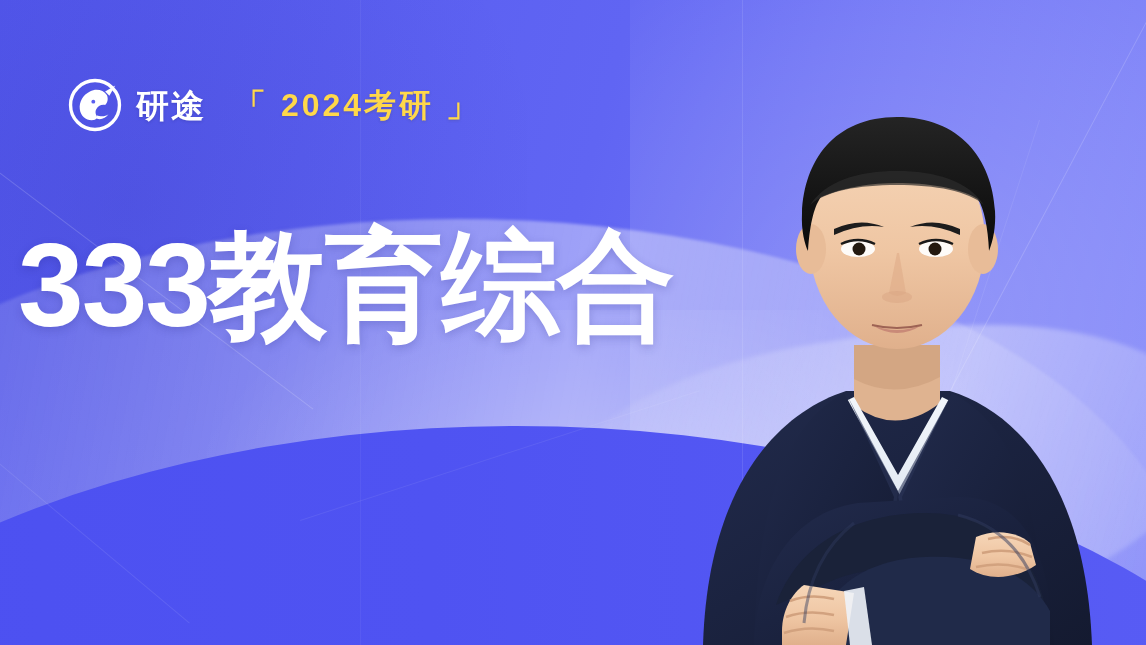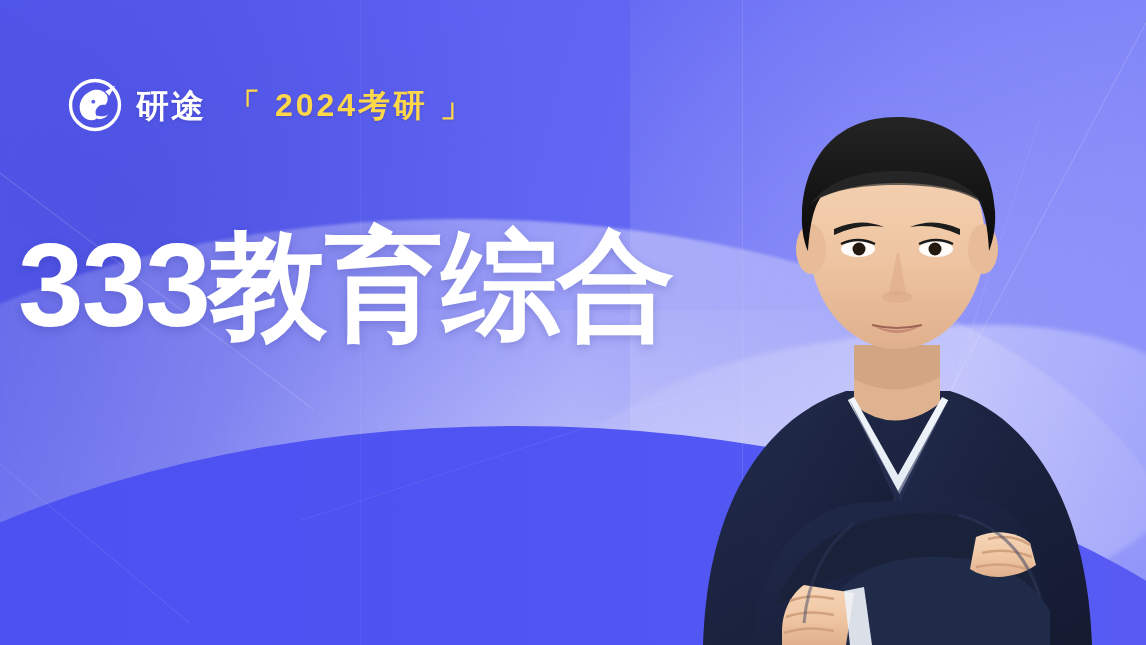--- a/index.html
+++ b/index.html
@@ -126,21 +126,21 @@
     white-space:nowrap;
     text-shadow:0 1px 3px rgba(30,30,120,.25);
   }
   .year-tag{
     color:#ffd84a;
     font-size:32px;
     font-weight:700;
     letter-spacing:3px;
     line-height:1;
     white-space:nowrap;
-    margin-left:8px;
+    margin-left:14px;
     text-shadow:0 1px 3px rgba(60,50,0,.18);
   }
 
   
   .main-title{
     position:absolute;
     left:18px; top:222px;
     color:#ffffff;
     font-size:118px;
     font-weight:700;

